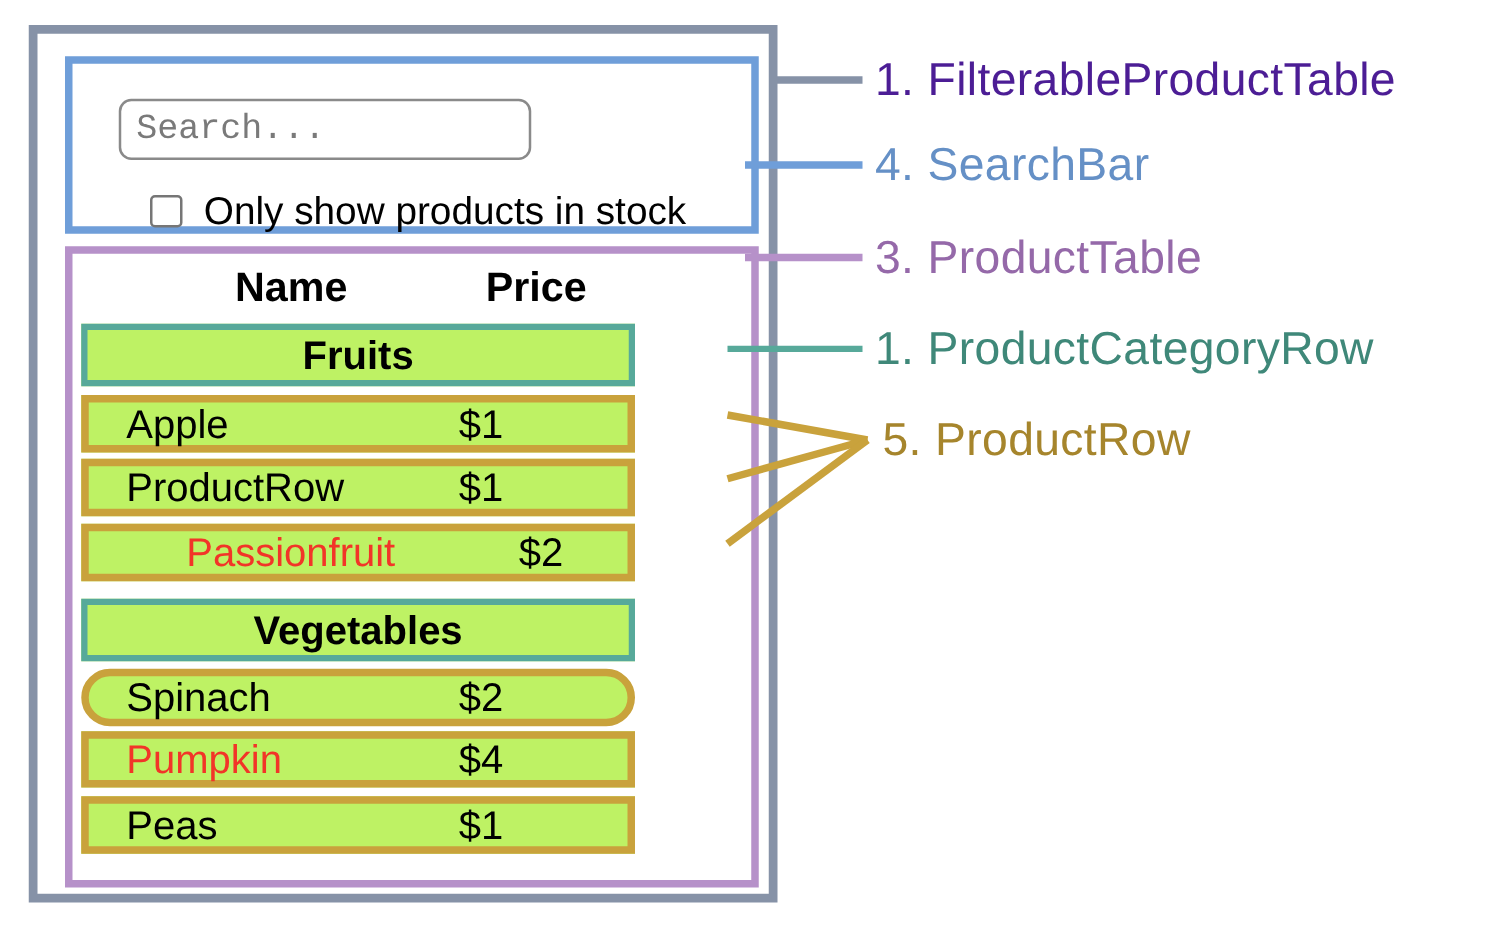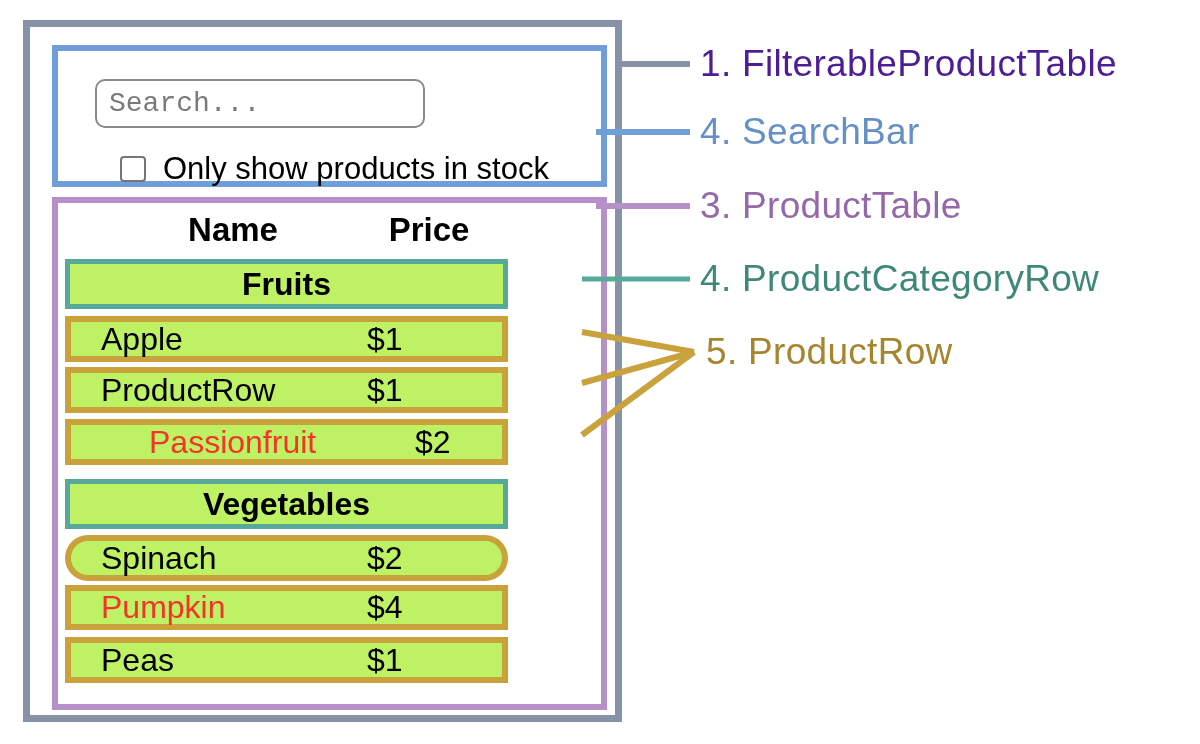--- a/index.html
+++ b/index.html
@@ -142,16 +142,16 @@
     <line x1="596" y1="206" x2="690" y2="206" stroke="#b691c9" stroke-width="6"></line>
     <line x1="582" y1="279" x2="690" y2="279" stroke="#57a99a" stroke-width="5"></line>
     <line x1="582" y1="332" x2="694" y2="352" stroke="#c9a23c" stroke-width="6"></line>
     <line x1="582" y1="383" x2="694" y2="352" stroke="#c9a23c" stroke-width="6"></line>
     <line x1="582" y1="435" x2="694" y2="352" stroke="#c9a23c" stroke-width="6"></line>
   </svg>
 
   <div class="legend-item legend-1">1. FilterableProductTable</div>
   <div class="legend-item legend-2">4. SearchBar</div>
   <div class="legend-item legend-3">3. ProductTable</div>
-  <div class="legend-item legend-4">4. ProductCategoryRow</div>
+  <div class="legend-item legend-4">1. ProductCategoryRow</div>
   <div class="legend-item legend-5">5. ProductRow</div>
 
 </div>
 
 </body></html>

